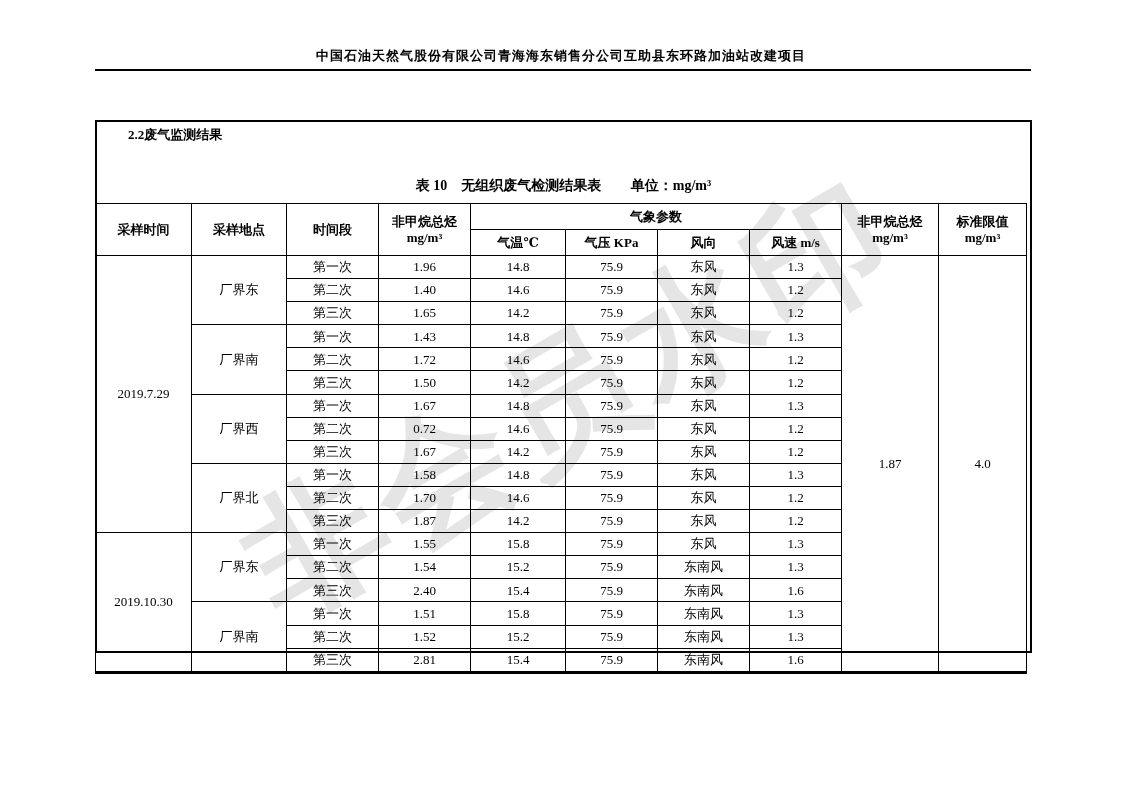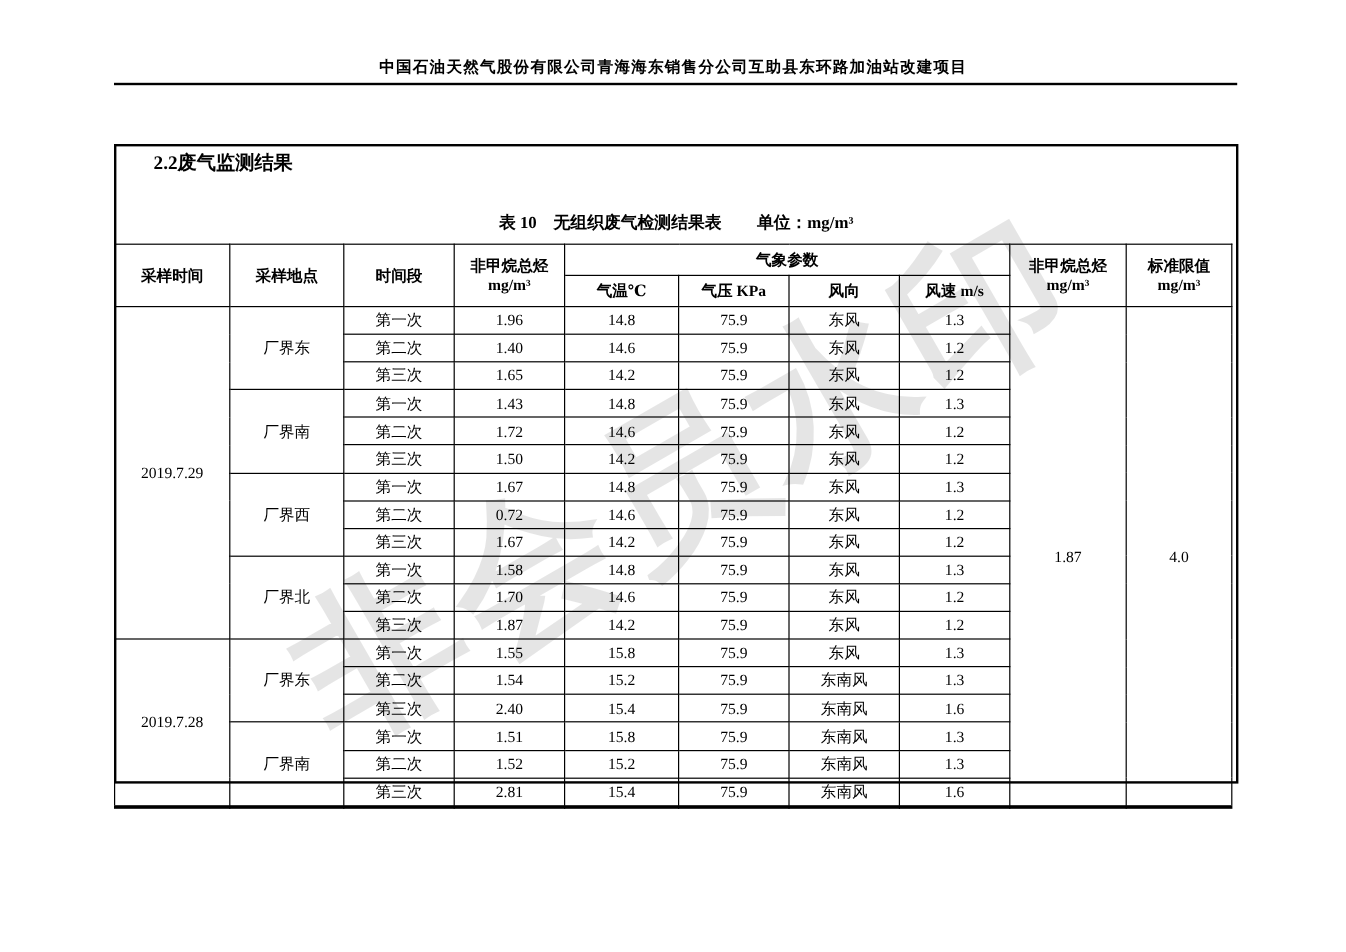--- a/index.html
+++ b/index.html
@@ -20,21 +20,21 @@
     display:flex;align-items:center;justify-content:center;
     font-size:138px;font-weight:bold;color:rgba(0,0,0,0.10);
     transform:rotate(-30deg);letter-spacing:6px;white-space:nowrap;
     pointer-events:none;user-select:none;
   }
   .content-box{
     position:absolute;left:95px;top:120px;width:937px;height:533px;
     border:2px solid #000;box-sizing:border-box;
   }
   .section-heading{
-    position:absolute;left:128px;top:126px;font-size:16px;font-weight:bold;
+    position:absolute;left:128px;top:126px;font-size:13px;font-weight:bold;
   }
   .section-intro{
     position:absolute;left:126px;top:153px;font-size:15px;
   }
   .table-caption{
     position:absolute;left:95px;top:177px;width:937px;text-align:center;
     font-size:14px;font-weight:bold;
   }
   .caption-unit{margin-left:26px;text-align:right;}
   table.monitor-table{
@@ -209,21 +209,21 @@
         </tr>
         <tr>
           <td>第三次</td>
           <td>1.87</td>
           <td>14.2</td>
           <td>75.9</td>
           <td>东风</td>
           <td>1.2</td>
         </tr>
         <tr>
-          <td rowspan="6">2019.7.28</td>
+          <td rowspan="6">2019.10.30</td>
           <td rowspan="3">厂界东</td>
           <td>第一次</td>
           <td>1.55</td>
           <td>15.8</td>
           <td>75.9</td>
           <td>东风</td>
           <td>1.3</td>
         </tr>
         <tr>
           <td>第二次</td>

